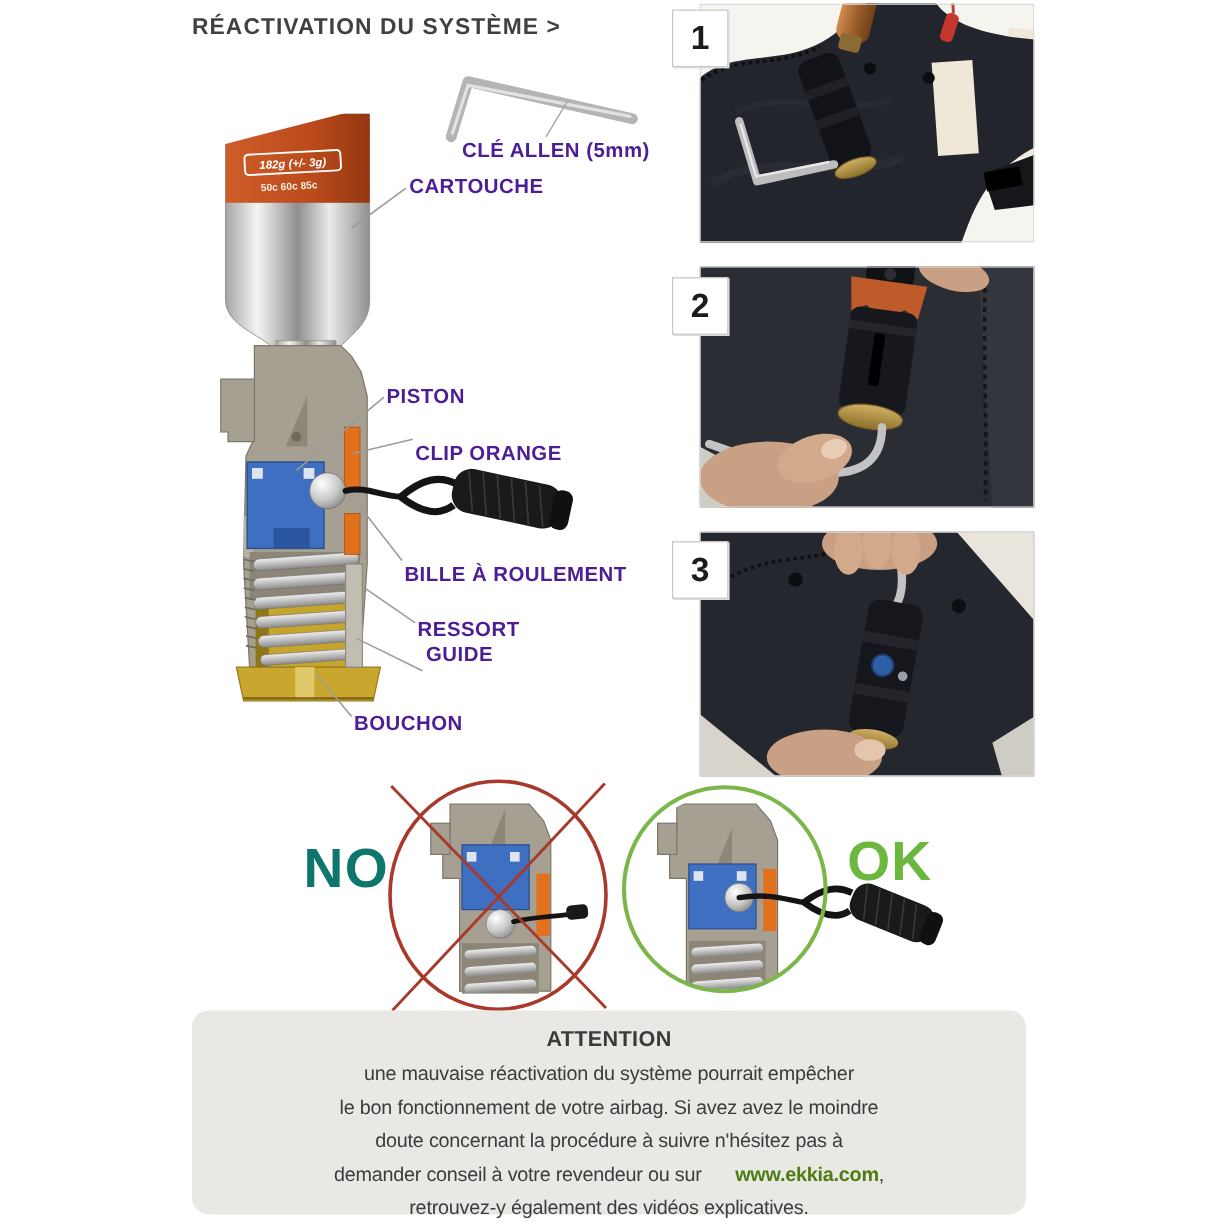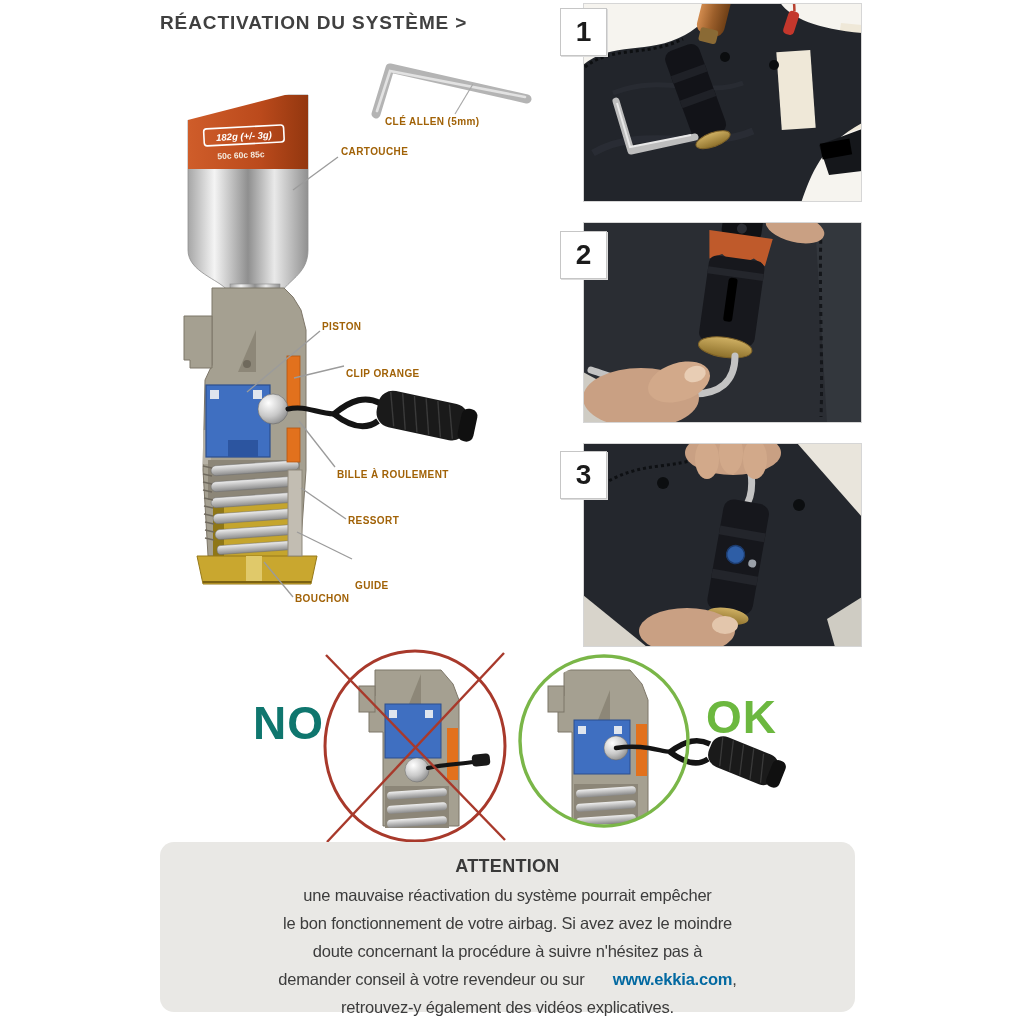--- a/index.html
+++ b/index.html
@@ -1,43 +1,43 @@
 <!DOCTYPE html>
 <html><head>
 <meta charset="utf-8">
 <style>
   html,body{margin:0;padding:0;background:#ffffff;}
   .page{position:relative;width:1024px;height:1024px;background:#fff;overflow:hidden;
         font-family:"Liberation Sans",sans-serif;color:#3c3c3d;}
   svg{position:absolute;left:0;top:0;}
   .abs{position:absolute;}
   .page-title{left:160px;top:12px;font-size:19px;font-weight:700;letter-spacing:.9px;color:#404040;}
-  .part-label{position:absolute;font-size:10px;font-weight:600;letter-spacing:.4px;color:#a16207;white-space:nowrap;}
+  .part-label{position:absolute;font-size:17px;font-weight:600;letter-spacing:.4px;color:#4c1d95;white-space:nowrap;}
   .lab-cle{left:385px;top:116px;font-weight:600;}
   .lab-cartouche{left:341px;top:146px;}
   .lab-piston{left:322px;top:321px;text-align:right;}
   .lab-clip{left:346px;top:368px;}
   .lab-bille{left:337px;top:469px;}
   .lab-ressort{left:348px;top:515px;}
-  .lab-guide{left:355px;top:580px;}
+  .lab-guide{left:355px;top:536px;}
   .lab-bouchon{left:295px;top:593px;}
   .plate{position:absolute;width:45px;height:46px;background:#ffffff;border:1px solid #c6c6c6;
          box-shadow:1px 1px 0 #dcdcdc;display:flex;align-items:center;justify-content:center;
          font-size:28px;font-weight:700;color:#1b1b1b;z-index:5;}
   .plate1{left:560px;top:8px;}
   .plate2{left:560px;top:231px;}
   .plate3{left:560px;top:451px;}
   .verdict{position:absolute;font-size:46px;font-weight:800;letter-spacing:1px;line-height:1;z-index:4;}
   .verdict-no{left:253px;top:700px;color:#0f766e;}
   .verdict-ok{left:706px;top:694px;color:#6cb83f;}
   .attention{position:absolute;left:160px;top:842px;width:695px;height:170px;background:#e9e8e5;
              border-radius:14px;text-align:center;padding-top:12px;box-sizing:border-box;z-index:3;}
   .attention-title{font-size:18px;font-weight:700;color:#3a3a3a;margin:2px 0 4px 0;letter-spacing:.3px;}
   .attention p{margin:0;font-size:16.5px;line-height:28px;color:#3c3c3c;letter-spacing:-.2px;}
-  .ekkia{font-weight:700;color:#0369a1;margin-left:28px;text-decoration:none;}
+  .ekkia{font-weight:700;color:#4d7c0f;margin-left:28px;text-decoration:none;}
 </style>
 </head>
 <body>
 
 <div class="page">
 
 <svg width="1024" height="1024" viewBox="0 0 1024 1024">
   <defs>
     <linearGradient id="silverH" x1="0" y1="0" x2="1" y2="0">
       <stop offset="0" stop-color="#a6a6a6"></stop>

